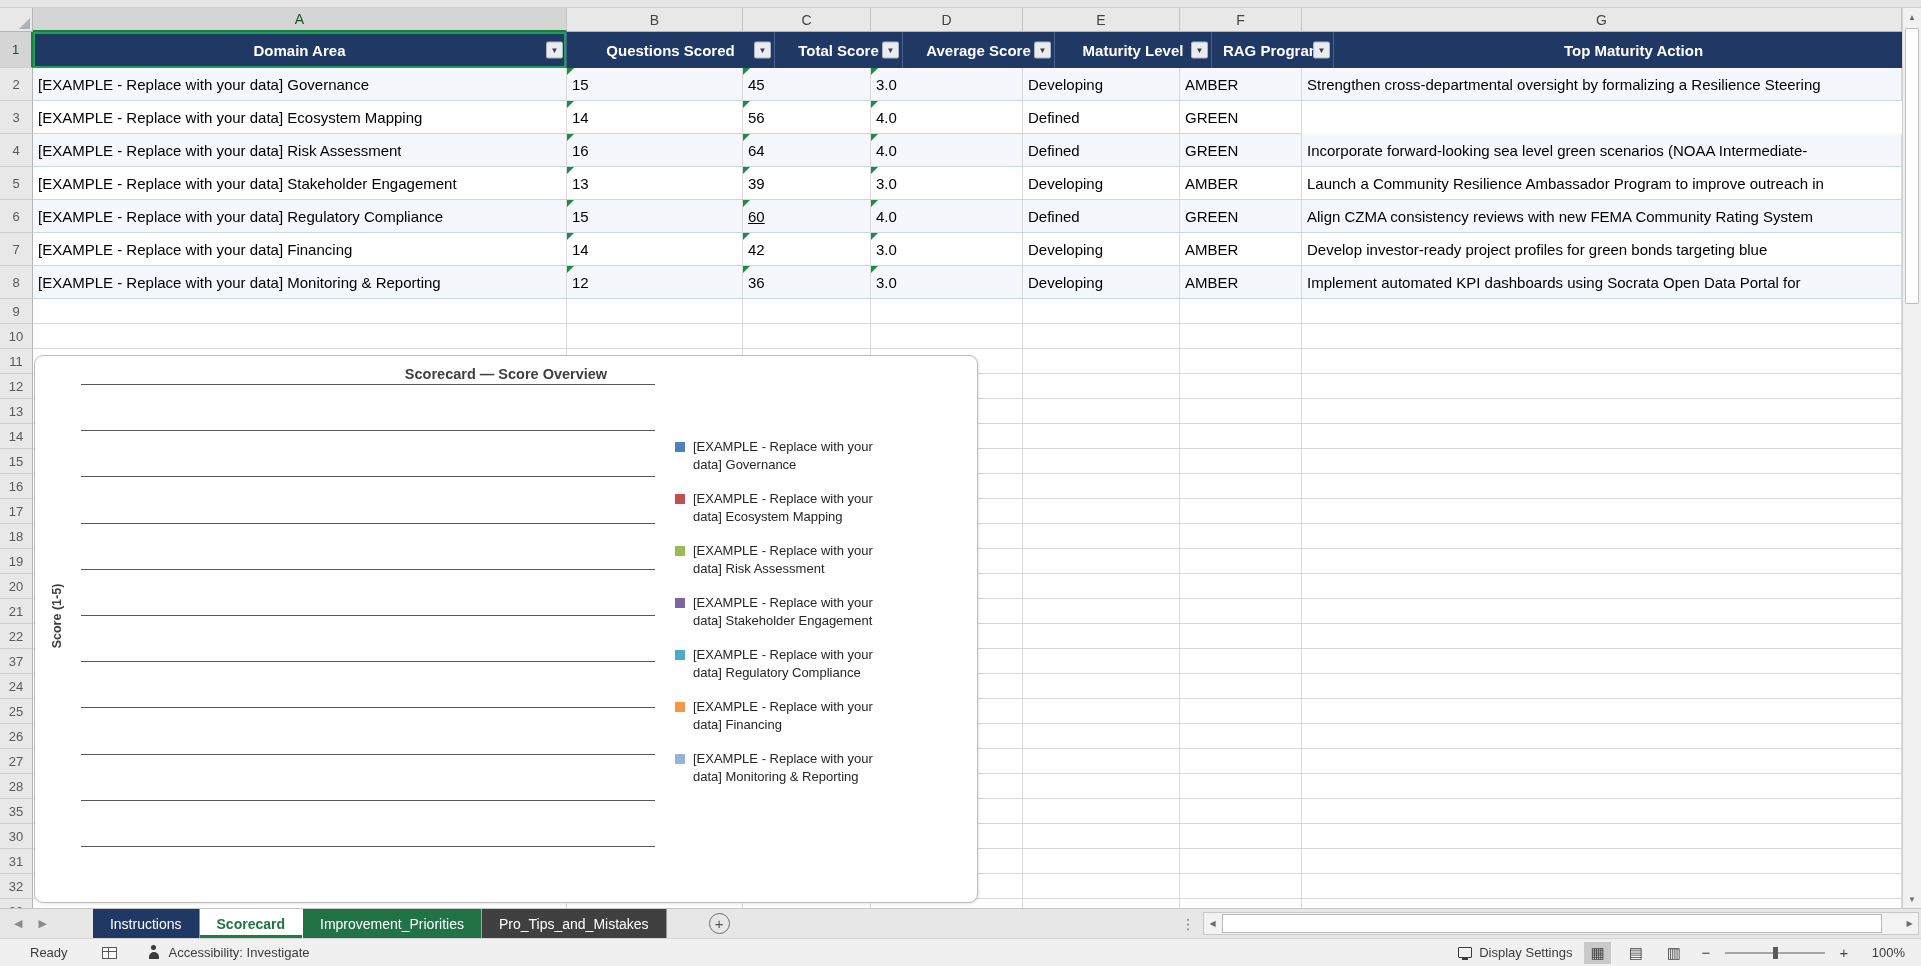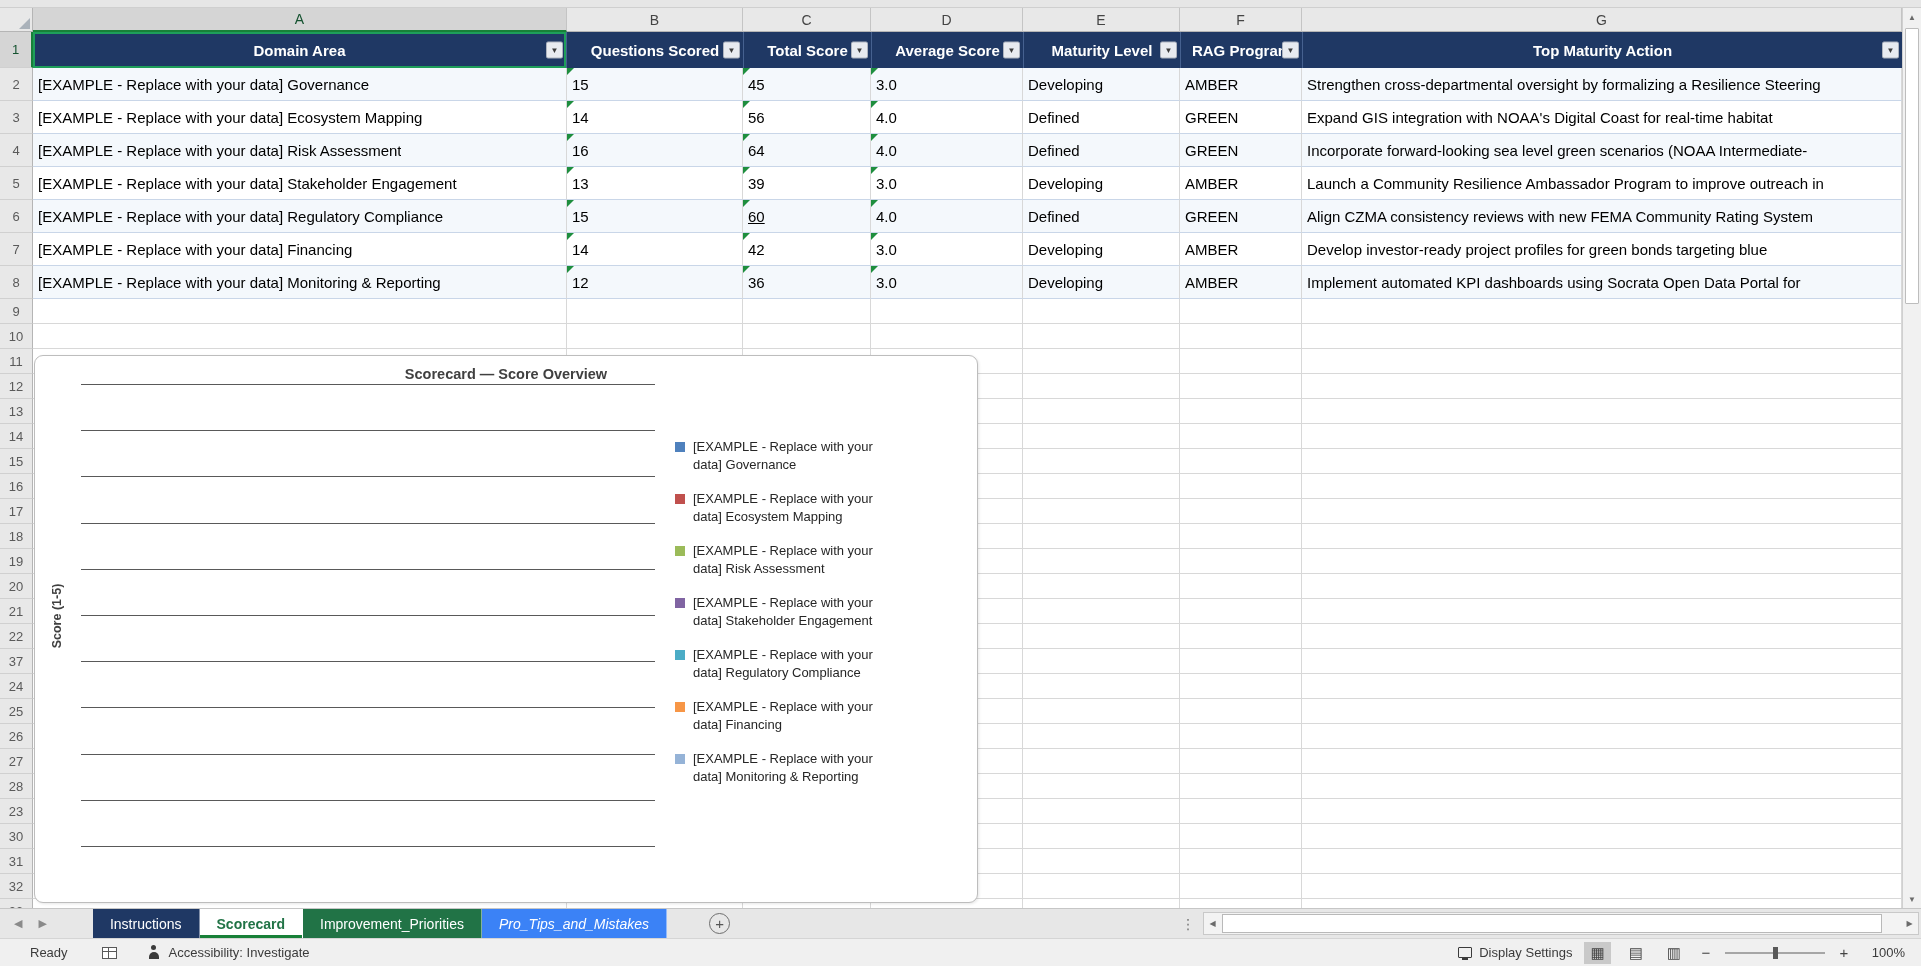--- a/index.html
+++ b/index.html
@@ -146,21 +146,21 @@
                 <span class="lgtext">[EXAMPLE - Replace with your data] Monitoring &amp; Reporting</span>
               </div>
             </div>
         </div>
       <div class="row headerrow" style="height: 36px;">
             <div class="rownum sel">1</div>
             <div class="th a1sel" style="width: 534px;">
               <span>Domain Area</span>
               <div class="filter">▼</div>
             </div>
-            <div class="th" style="width: 177px; text-align: right;">
+            <div class="th" style="width: 208px; text-align: right;">
               <span>Questions Scored</span>
               <div class="filter">▼</div>
             </div>
             <div class="th" style="width: 128px;">
               <span>Total Score</span>
               <div class="filter">▼</div>
             </div>
             <div class="th" style="width: 152px;">
               <span>Average Score</span>
               <div class="filter">▼</div>
@@ -215,23 +215,20 @@
             </div>
             <div class="cell err" style="width: 152px;">
               <span class="ct">4.0</span>
             </div>
             <div class="cell" style="width: 157px;">
               <span class="ct">Defined</span>
             </div>
             <div class="cell" style="width: 122px;">
               <span class="ct">GREEN</span>
             </div>
-            <div class="cell" style="width: 600px;">
-              <span class="ct">Expand GIS integration with NOAA's Digital Coast for real-time habitat</span>
-            </div>
           </div>
           <div class="row datarow band" style="height: 33px;">
             <div class="rownum">4</div>
             <div class="cell" style="width: 534px;">
               <span class="ct">[EXAMPLE - Replace with your data] Risk Assessment</span>
             </div>
             <div class="cell err" style="width: 176px;">
               <span class="ct">16</span>
             </div>
             <div class="cell err" style="width: 128px;">
@@ -540,21 +537,21 @@
             <div class="rownum">28</div>
             <div class="cell" style="width: 534px;"></div>
             <div class="cell" style="width: 176px;"></div>
             <div class="cell" style="width: 128px;"></div>
             <div class="cell" style="width: 152px;"></div>
             <div class="cell" style="width: 157px;"></div>
             <div class="cell" style="width: 122px;"></div>
             <div class="cell" style="width: 600px;"></div>
           </div>
           <div class="row empty" style="height: 25px;">
-            <div class="rownum">23</div>
+            <div class="rownum">35</div>
             <div class="cell" style="width: 534px;"></div>
             <div class="cell" style="width: 176px;"></div>
             <div class="cell" style="width: 128px;"></div>
             <div class="cell" style="width: 152px;"></div>
             <div class="cell" style="width: 157px;"></div>
             <div class="cell" style="width: 122px;"></div>
             <div class="cell" style="width: 600px;"></div>
           </div>
           <div class="row empty" style="height: 25px;">
             <div class="rownum">30</div>
@@ -610,21 +607,21 @@
 
   <div class="tabbar">
     <div class="tabnav">
       <span>◀</span>
       <span>▶</span>
     </div>
     <div id="tabs">
         <div class="tab" style="background: rgb(31, 56, 100); color: rgb(255, 255, 255);">Instructions</div>
         <div class="tab on" style="background: rgb(255, 255, 255); color: rgb(33, 115, 70);">Scorecard</div>
         <div class="tab" style="background: rgb(33, 115, 70); color: rgb(255, 255, 255);">Improvement_Priorities</div>
-        <div class="tab" style="background: #3b82f6; color: rgb(255, 255, 255); font-style: italic;">Pro_Tips_and_Mistakes</div>
+        <div class="tab" style="background: #404040; color: rgb(255, 255, 255);">Pro_Tips_and_Mistakes</div>
       </div>
     <div class="addsheet">+</div>
     <div class="tab-spacer"></div>
     <div class="splitter">⋮</div>
     <div class="hscroll">
       <div class="hbtn">◀</div>
       <div class="htrack">
         <div class="hthumb"></div>
       </div>
       <div class="hbtn">▶</div>

